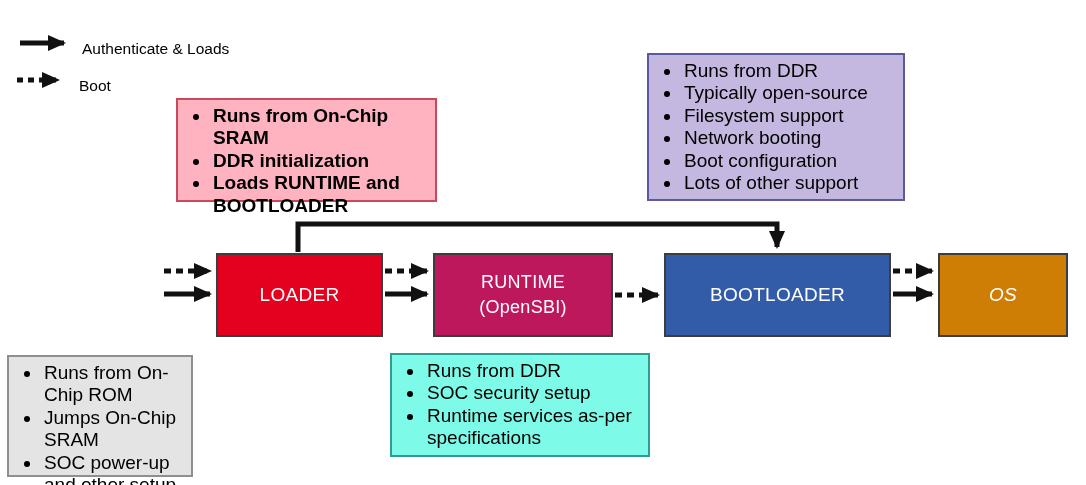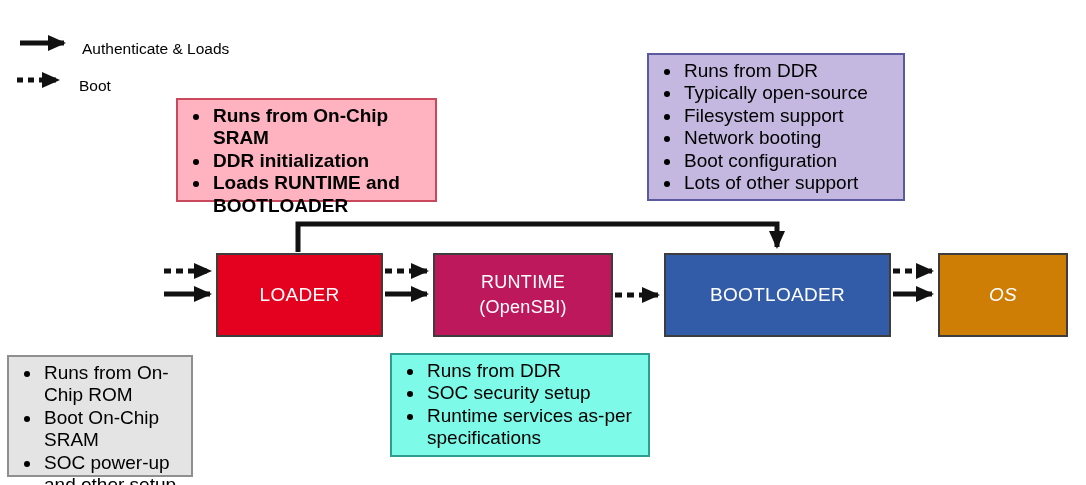--- a/index.html
+++ b/index.html
@@ -99,21 +99,21 @@
         <li>Filesystem support</li>
         <li>Network booting</li>
         <li>Boot configuration</li>
         <li>Lots of other support</li>
       </ul>
   </div>
 
   <div class="note" id="note-rom" style="background-color: rgb(229, 228, 228); border-color: rgb(143, 143, 143);">
     <ul>
         <li>Runs from On-Chip ROM</li>
-        <li>Boot On-Chip SRAM</li>
+        <li>Jumps On-Chip SRAM</li>
         <li>SOC power-up and other setup</li>
       </ul>
   </div>
 
   <div class="note" id="note-runtime" style="background-color: rgb(125, 251, 232); border-color: rgb(46, 156, 146);">
     <ul>
         <li>Runs from DDR</li>
         <li>SOC security setup</li>
         <li>Runtime services as-per specifications</li>
       </ul>

